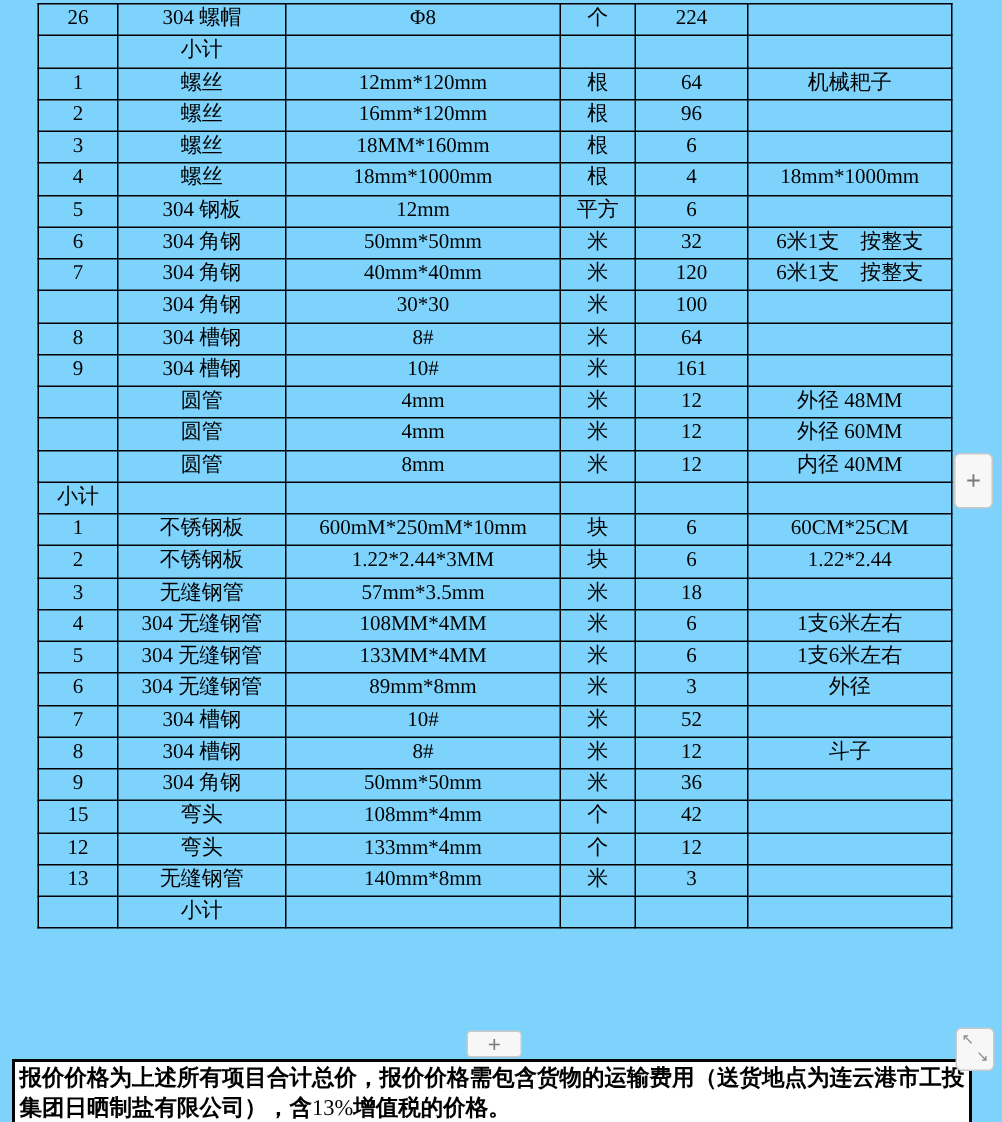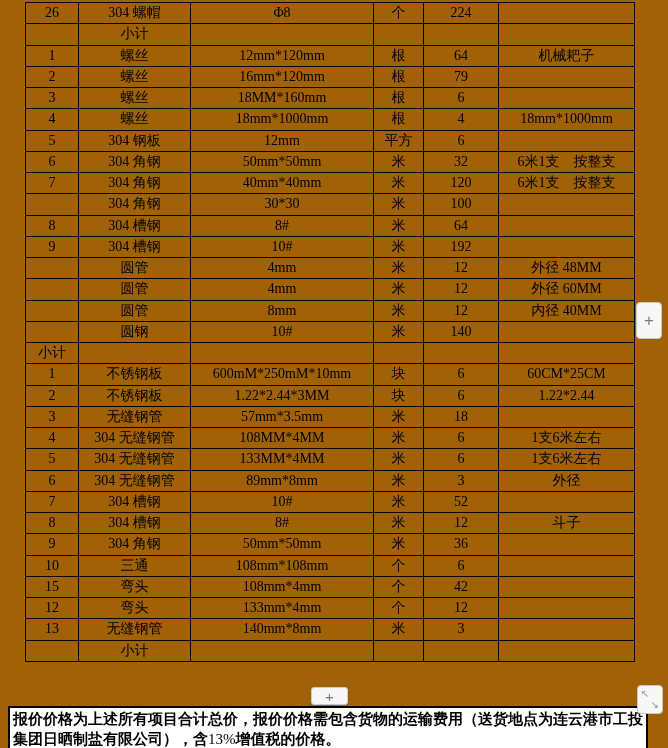--- a/index.html
+++ b/index.html
@@ -3,21 +3,21 @@
 <meta charset="utf-8">
 <style>
   * { margin: 0; padding: 0; box-sizing: border-box; }
   html, body {
     width: 668px; height: 748px;
     background: #ffffff;
     overflow: hidden;
     font-family: "Liberation Serif", "DejaVu Serif", serif;
     color: #000;
   }
-  .page { position: relative; width: 668px; height: 748px; background:#a16207; }
+  .page { position: relative; width: 668px; height: 748px; background:#7dd3fc; }
 
   
   table.materials {
     position: absolute; left: 25px; top: 2px;
     width: 609px;
     border-collapse: collapse;
     table-layout: fixed;
   }
   table.materials td {
     border: 1px solid #000;
@@ -105,21 +105,21 @@
           <td>12mm*120mm</td>
           <td>根</td>
           <td>64</td>
           <td>机械耙子</td>
         </tr>
         <tr>
           <td>2</td>
           <td>螺丝</td>
           <td>16mm*120mm</td>
           <td>根</td>
-          <td>79</td>
+          <td>96</td>
           <td></td>
         </tr>
         <tr>
           <td>3</td>
           <td>螺丝</td>
           <td>18MM*160mm</td>
           <td>根</td>
           <td>6</td>
           <td></td>
         </tr>
@@ -169,21 +169,21 @@
           <td>8#</td>
           <td>米</td>
           <td>64</td>
           <td></td>
         </tr>
         <tr>
           <td>9</td>
           <td>304 槽钢</td>
           <td>10#</td>
           <td>米</td>
-          <td>192</td>
+          <td>161</td>
           <td></td>
         </tr>
         <tr>
           <td></td>
           <td>圆管</td>
           <td>4mm</td>
           <td>米</td>
           <td>12</td>
           <td>外径 48MM</td>
         </tr>
@@ -195,28 +195,20 @@
           <td>12</td>
           <td>外径 60MM</td>
         </tr>
         <tr>
           <td></td>
           <td>圆管</td>
           <td>8mm</td>
           <td>米</td>
           <td>12</td>
           <td>内径 40MM</td>
-        </tr>
-        <tr>
-          <td></td>
-          <td>圆钢</td>
-          <td>10#</td>
-          <td>米</td>
-          <td>140</td>
-          <td></td>
         </tr>
         <tr>
           <td>小计</td>
           <td></td>
           <td></td>
           <td></td>
           <td></td>
           <td></td>
         </tr>
         <tr>
@@ -282,28 +274,20 @@
           <td>米</td>
           <td>12</td>
           <td>斗子</td>
         </tr>
         <tr>
           <td>9</td>
           <td>304 角钢</td>
           <td>50mm*50mm</td>
           <td>米</td>
           <td>36</td>
-          <td></td>
-        </tr>
-        <tr>
-          <td>10</td>
-          <td>三通</td>
-          <td>108mm*108mm</td>
-          <td>个</td>
-          <td>6</td>
           <td></td>
         </tr>
         <tr>
           <td>15</td>
           <td>弯头</td>
           <td>108mm*4mm</td>
           <td>个</td>
           <td>42</td>
           <td></td>
         </tr>

